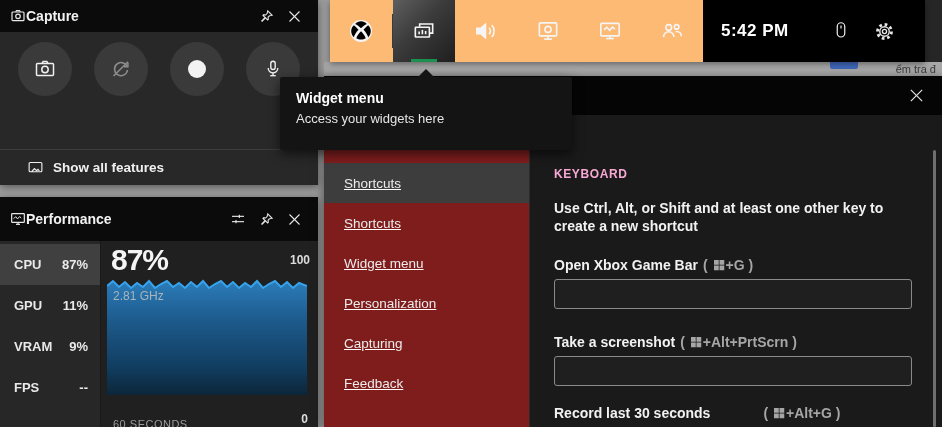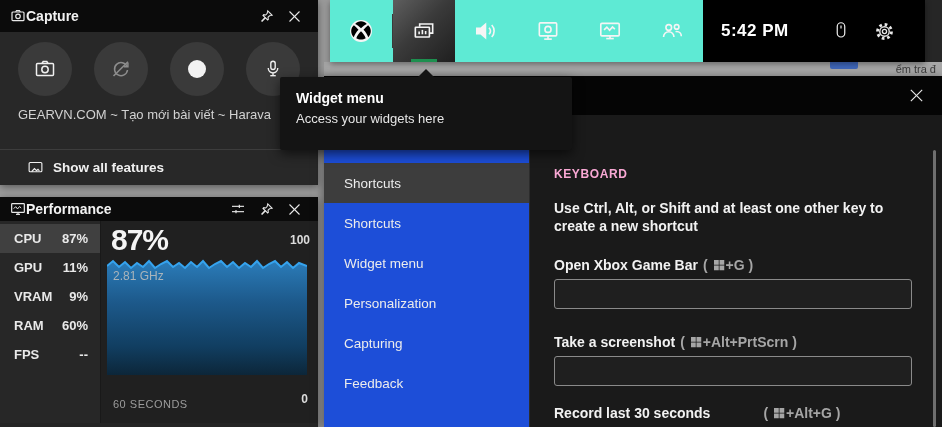--- a/index.html
+++ b/index.html
@@ -23,55 +23,55 @@
 
   .capture-widget { left:0; top:0; width:318px; height:185px; }
   .cap-buttons { display:flex; justify-content:space-between; padding:10px 18px 0 18px; }
   .circle-btn { width:54px; height:54px; border-radius:50%; background:#3a3a3a; display:flex; align-items:center; justify-content:center; }
   .rec-dot { width:18px; height:18px; border-radius:50%; background:#f2f2f2; }
   .cap-source { padding:11px 18px 0 18px; font-size:13px; color:#d2d2d2; white-space:nowrap; overflow:hidden; }
   .cap-showall { position:absolute; left:0; right:0; bottom:0; height:36px; border-top:1px solid #3d3d3d; display:flex; align-items:center; padding:0 18px; }
   .cap-showall span { font-size:13.5px; font-weight:bold; color:#f0f0f0; margin-left:9px; }
 
   .perf-widget { left:0; top:197px; width:318px; height:230px; background:#242424; }
-  .perf-header { height:24px; }
+  .perf-header { height:44px; }
   .perf-body { display:flex; height:202px; }
   .perf-stats { width:101px; background:#272727; border-right:1px solid #191919; padding-top:3px; }
-  .stat-row { height:29px; display:flex; align-items:center; padding:0 12px 0 14px; font-size:13px; font-weight:bold; color:#e9e9e9; }
+  .stat-row { height:41px; display:flex; align-items:center; padding:0 12px 0 14px; font-size:13px; font-weight:bold; color:#e9e9e9; }
   .stat-row.sel { background:#404040; }
   .stat-val { margin-left:auto; }
   .perf-chart { position:relative; flex:1; background:#202020; }
   .chart-big { position:absolute; top:2px; left:10px; font-size:30px; font-weight:bold; color:#f4f4f4; letter-spacing:-1px; }
   .chart-ymax { position:absolute; top:12px; right:8px; font-size:12px; font-weight:bold; color:#dcdcdc; }
   .chart-freq { position:absolute; top:48px; left:12px; font-size:12px; color:#a9b4bb; }
   .chart-svg { position:absolute; top:36px; left:6px; }
   .chart-xlabel { position:absolute; bottom:13px; left:12px; font-size:11px; font-weight:normal; color:#9c9c9c; letter-spacing:.5px; }
   .chart-ymin { position:absolute; bottom:17px; right:10px; font-size:12px; font-weight:bold; color:#dcdcdc; }
 
   
-  .toolbar { left:330px; top:0; width:595px; height:62px; background:#5eead4; display:flex; align-items:stretch; box-shadow:0 2px 6px rgba(0,0,0,.4); }
+  .toolbar { left:330px; top:0; width:595px; height:62px; background:#fdba74; display:flex; align-items:stretch; box-shadow:0 2px 6px rgba(0,0,0,.4); }
   .tb-btn { width:62px; display:flex; align-items:center; justify-content:center; position:relative; }
   .tb-sep { width:1px; background:#3a3a3a; margin:14px 0; }
   .tb-btn.active { background:linear-gradient(135deg,#5e5e5e 0%,#3a3a3a 45%,#1f1f1f 100%); }
   .tb-underline { position:absolute; bottom:0; left:18px; width:26px; height:3px; background:#1d8f4f; }
   .tb-time-section { flex:1; background:#000; display:flex; align-items:center; padding:0 30px 0 18px; }
   .tb-time { font-size:17px; font-weight:bold; color:#fff; letter-spacing:.5px; }
   .tb-right-icons { margin-left:auto; display:flex; align-items:center; gap:24px; }
 
   
   .tooltip { left:280px; top:77px; width:292px; height:73px; background:#141414; border-radius:2px; box-shadow:0 4px 12px rgba(0,0,0,.6); z-index:50; padding:13px 16px; }
   .tooltip::before { content:""; position:absolute; top:-8px; left:138px; border:8px solid transparent; border-bottom-color:#141414; border-top:none; }
   .tt-title { font-size:14px; font-weight:bold; color:#fff; }
   .tt-body { font-size:13px; color:#e6e6e6; margin-top:5px; }
 
   
   .settings { left:324px; top:76px; width:618px; height:351px; background:#1a1a1a; box-shadow:0 2px 10px rgba(0,0,0,.5); }
   .set-header { height:39px; background:#050505; display:flex; align-items:center; justify-content:flex-end; padding:0 12px; }
   .set-body { display:flex; height:312px; }
-  .set-menu { width:212px; background:#1d4ed8; border-right:1px solid #2c2c2c; padding-top:8px; }
+  .set-menu { width:212px; background:#7f1d1d; border-right:1px solid #2c2c2c; padding-top:8px;text-decoration:underline; }
   .menu-item { height:40px; display:flex; align-items:center; padding-left:20px; font-size:13.5px; color:#ececec; }
   .menu-item.sel { background:#3d3d3d; }
   .set-content { flex:1; position:relative; padding:52px 24px 0 24px; }
   .sec-label { font-size:12px; font-weight:bold; color:#f9a8d4; letter-spacing:.6px; }
   .instruction { margin-top:18px; width:364px; font-size:14px; font-weight:bold; color:#f2f2f2; line-height:1.3; }
   .sc-label { margin-top:22px; font-size:14px; font-weight:bold; color:#f2f2f2; display:flex; align-items:center; }
   .sc-keys { color:#a6a6a6; font-weight:bold; display:inline-flex; align-items:center; margin-left:5px; white-space:pre; }
   .win-glyph { display:inline-block; margin:0 1px; }
   .sc-input { margin-top:6px; width:358px; height:30px; background:#1f1f1f; border:1px solid #8a8a8a; border-radius:3px; color:#fff; font-size:13px; padding:0 8px; outline:none; }
   .sc-label.row2 { margin-top:25px; }
@@ -138,21 +138,20 @@
       <span class="icon">
         <svg width="22" height="22" viewBox="0 0 24 24" fill="none" stroke="#f0f0f0" stroke-width="1.5">
             <rect x="9.6" y="3.5" width="4.8" height="9" rx="2.4"></rect>
             <path d="M6.8 11a5.2 5.2 0 0 0 10.4 0"></path>
             <line x1="12" y1="16.2" x2="12" y2="19"></line>
             <line x1="9" y1="19.3" x2="15" y2="19.3"></line>
           </svg>
       </span>
     </div>
   </div>
-  <div class="cap-source">GEARVN.COM ~ Tạo mới bài viết ~ Harava</div>
   <div class="cap-showall">
     <span class="icon">
       <svg width="17" height="17" viewBox="0 0 24 24" fill="none" stroke="#f0f0f0" stroke-width="1.6">
           <rect x="3" y="5" width="18" height="13" rx="1.5"></rect>
           <path d="M6.5 18l4-4.5 3 3 2-2 2 2.3"></path>
           <path d="M3 15.5h18" opacity="0"></path>
         </svg>
     </span>
     <span>Show all features</span>
   </div>
@@ -195,24 +194,20 @@
           <span>CPU</span>
           <span class="stat-val">87%</span>
         </div>
       <div class="stat-row">
           <span>GPU</span>
           <span class="stat-val">11%</span>
         </div>
       <div class="stat-row">
           <span>VRAM</span>
           <span class="stat-val">9%</span>
-        </div>
-      <div class="stat-row">
-          <span>RAM</span>
-          <span class="stat-val">60%</span>
         </div>
       <div class="stat-row">
           <span>FPS</span>
           <span class="stat-val">--</span>
         </div>
     </div>
     <div class="perf-chart">
       <svg class="chart-svg" width="200" height="118" viewBox="0 0 200 118">
         <defs>
           <linearGradient id="gBlue" x1="0" y1="0" x2="0" y2="1">

